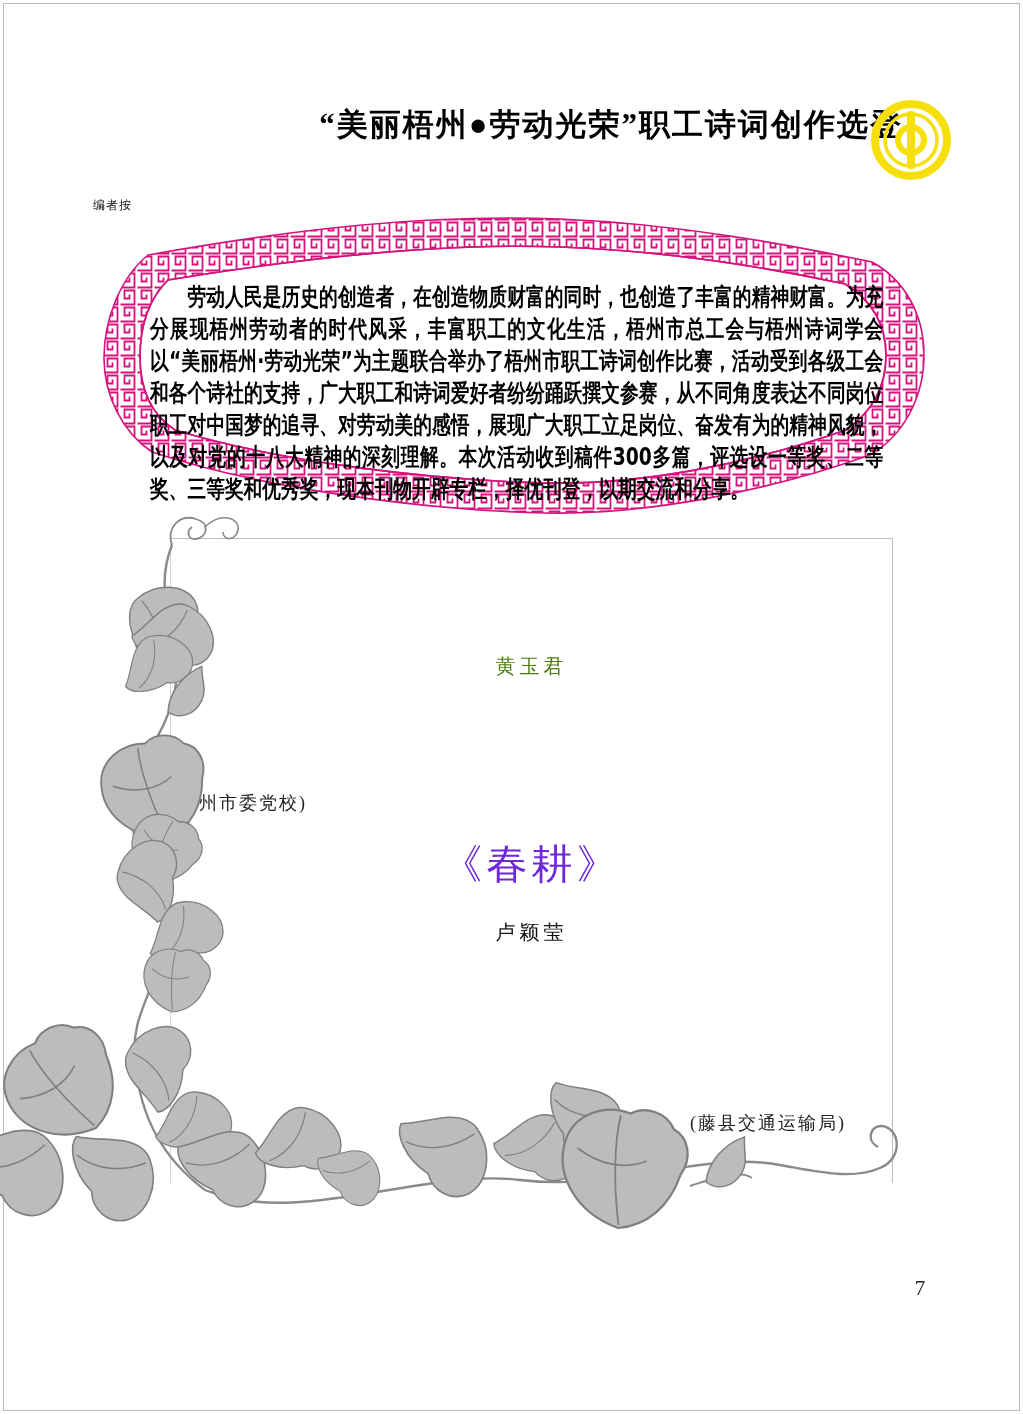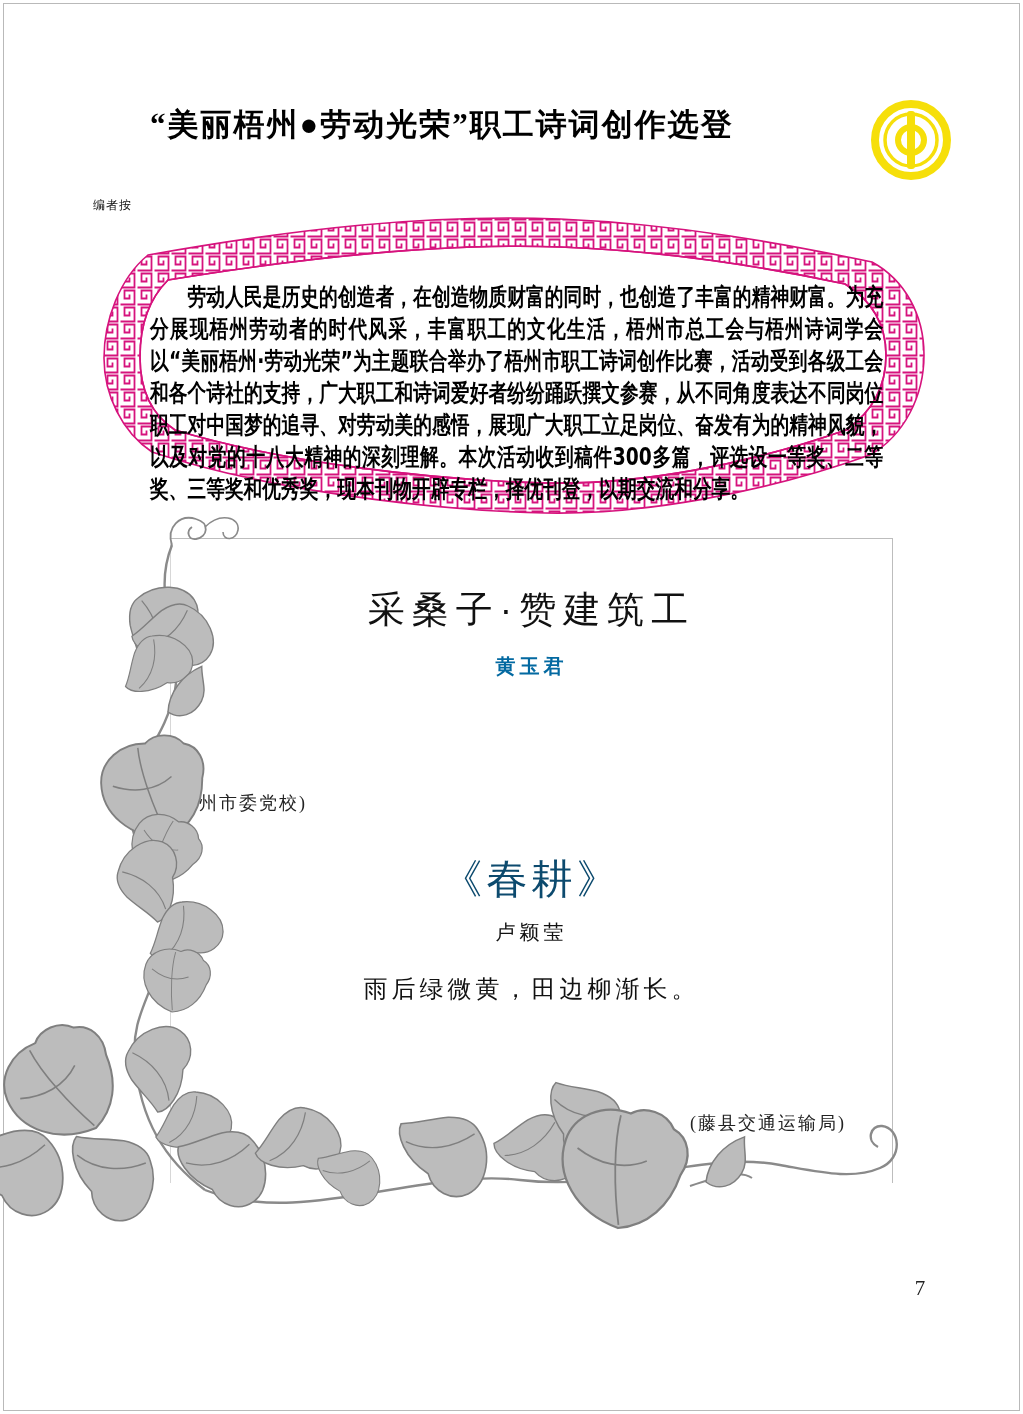--- a/index.html
+++ b/index.html
@@ -8,21 +8,21 @@
     width:1023px; height:1414px; position:relative; overflow:hidden;
     font-family:"Liberation Sans", sans-serif; color:#1a1a1a;
   }
   .page-frame {
     position:absolute; left:3px; top:3px; right:3px; bottom:3px;
     border:1px solid #b9b9b9; pointer-events:none;
   }
   
   .header-title {
     position:absolute; left:150px; right:120px; top:104px;
-    text-align:left; font-family:"Liberation Serif", serif;
+    text-align:right; font-family:"Liberation Serif", serif;
     font-size:31px; font-weight:700; letter-spacing:2px; color:#000;
     white-space:nowrap;
   }
   .union-logo { position:absolute; left:866px; top:96px; width:90px; height:88px; }
   .editor-label {
     position:absolute; left:93px; top:197px;
     font-family:"Liberation Serif", serif; font-size:12px; color:#111;
     letter-spacing:1px;
   }
   
@@ -40,33 +40,33 @@
     position:absolute; left:170px; top:538px; width:723px; height:645px;
     border-top:1px solid #bdbdbd; border-right:1px solid #bdbdbd;
     border-left:1px solid #d7d7d7; background:transparent;
   }
   .poem-title-1 {
     position:absolute; left:0; right:0; top:46px; text-align:center;
     font-size:37px; letter-spacing:7px; color:#111; font-weight:500;
   }
   .poem-author-1 {
     position:absolute; left:0; right:0; top:114px; text-align:center;
-    font-size:20px; letter-spacing:4px; color:#0369a1;font-weight:bold;
+    font-size:20px; letter-spacing:4px; color:#4d7c0f;
   }
   .poem-lines-1 {
     position:absolute; left:0; right:0; top:158px; text-align:center;
     font-size:24px; letter-spacing:2px; line-height:46px; color:#111;
   }
   .poem-attr-1 {
     position:absolute; left:0; right:0; top:252px; text-align:left; padding-right:26px;
     font-family:"Liberation Serif", serif; font-size:18px; letter-spacing:2px; color:#222;
   }
   .poem-title-2 {
     position:absolute; left:0; right:0; top:298px; text-align:center;
-    font-size:41px; letter-spacing:4px; color:#0c4a6e; font-weight:500;margin-top:15px;
+    font-size:41px; letter-spacing:4px; color:#6d28d9; font-weight:500;
   }
   .poem-author-2 {
     position:absolute; left:0; right:0; top:380px; text-align:center;
     font-size:20px; letter-spacing:4px; color:#111;
   }
   .poem-lines-2 {
     position:absolute; left:0; right:0; top:424px; text-align:center;
     font-size:24px; letter-spacing:4px; line-height:51px; color:#111;
   }
   .poem-attr-2 {
@@ -121,28 +121,26 @@
        C140,322 150,298 168,280 Z"></path>
   <path fill="none" stroke="#D6137D" stroke-width="1.6" d="M168,280 C320,255 450,243 560,247 C670,251 770,268 845,284
        C872,300 886,325 886,355 C886,387 872,412 846,430
        C745,465 640,485 545,483 C430,480 280,462 175,430
        C152,415 140,390 140,357 C140,322 150,298 168,280 Z"></path>
 </svg>
 
 <div class="note-text">劳动人民是历史的创造者，在创造物质财富的同时，也创造了丰富的精神财富。为充分展现梧州劳动者的时代风采，丰富职工的文化生活，梧州市总工会与梧州诗词学会以“美丽梧州·劳动光荣”为主题联合举办了梧州市职工诗词创作比赛，活动受到各级工会和各个诗社的支持，广大职工和诗词爱好者纷纷踊跃撰文参赛，从不同角度表达不同岗位职工对中国梦的追寻、对劳动美的感悟，展现广大职工立足岗位、奋发有为的精神风貌，以及对党的十八大精神的深刻理解。本次活动收到稿件300多篇，评选设一等奖、二等奖、三等奖和优秀奖，现本刊物开辟专栏，择优刊登，以期交流和分享。</div>
 
 <div class="poem-panel">
-  <div class="poem-title-1">采桑子·赞建筑工</div>
   <div class="poem-author-1">黄玉君</div>
   <div class="poem-attr-1">(梧州市委党校)</div>
 
   <div class="poem-title-2">《春耕》</div>
   <div class="poem-author-2">卢颖莹</div>
   <div class="poem-lines-2">
-    <div>雨后绿微黄，田边柳渐长。</div>
   </div>
   <div class="poem-attr-2">(藤县交通运输局)</div>
 </div>
 
 <svg class="vine-svg" viewBox="0 495 1023 790">
   <defs>
     <g id="leaf">
       <path d="M0 0 C16 -18 44 -20 56 -6 C66 6 62 24 48 32 C40 56 22 68 12 66 C8 52 2 44 -4 28 C-8 14 -6 6 0 0 Z" fill="#bcbcbc" stroke="#7f7f7f" stroke-width="1.4"></path>
       <path d="M4 2 C20 16 30 36 26 58" fill="none" stroke="#7f7f7f" stroke-width="1.2"></path>
     </g>

